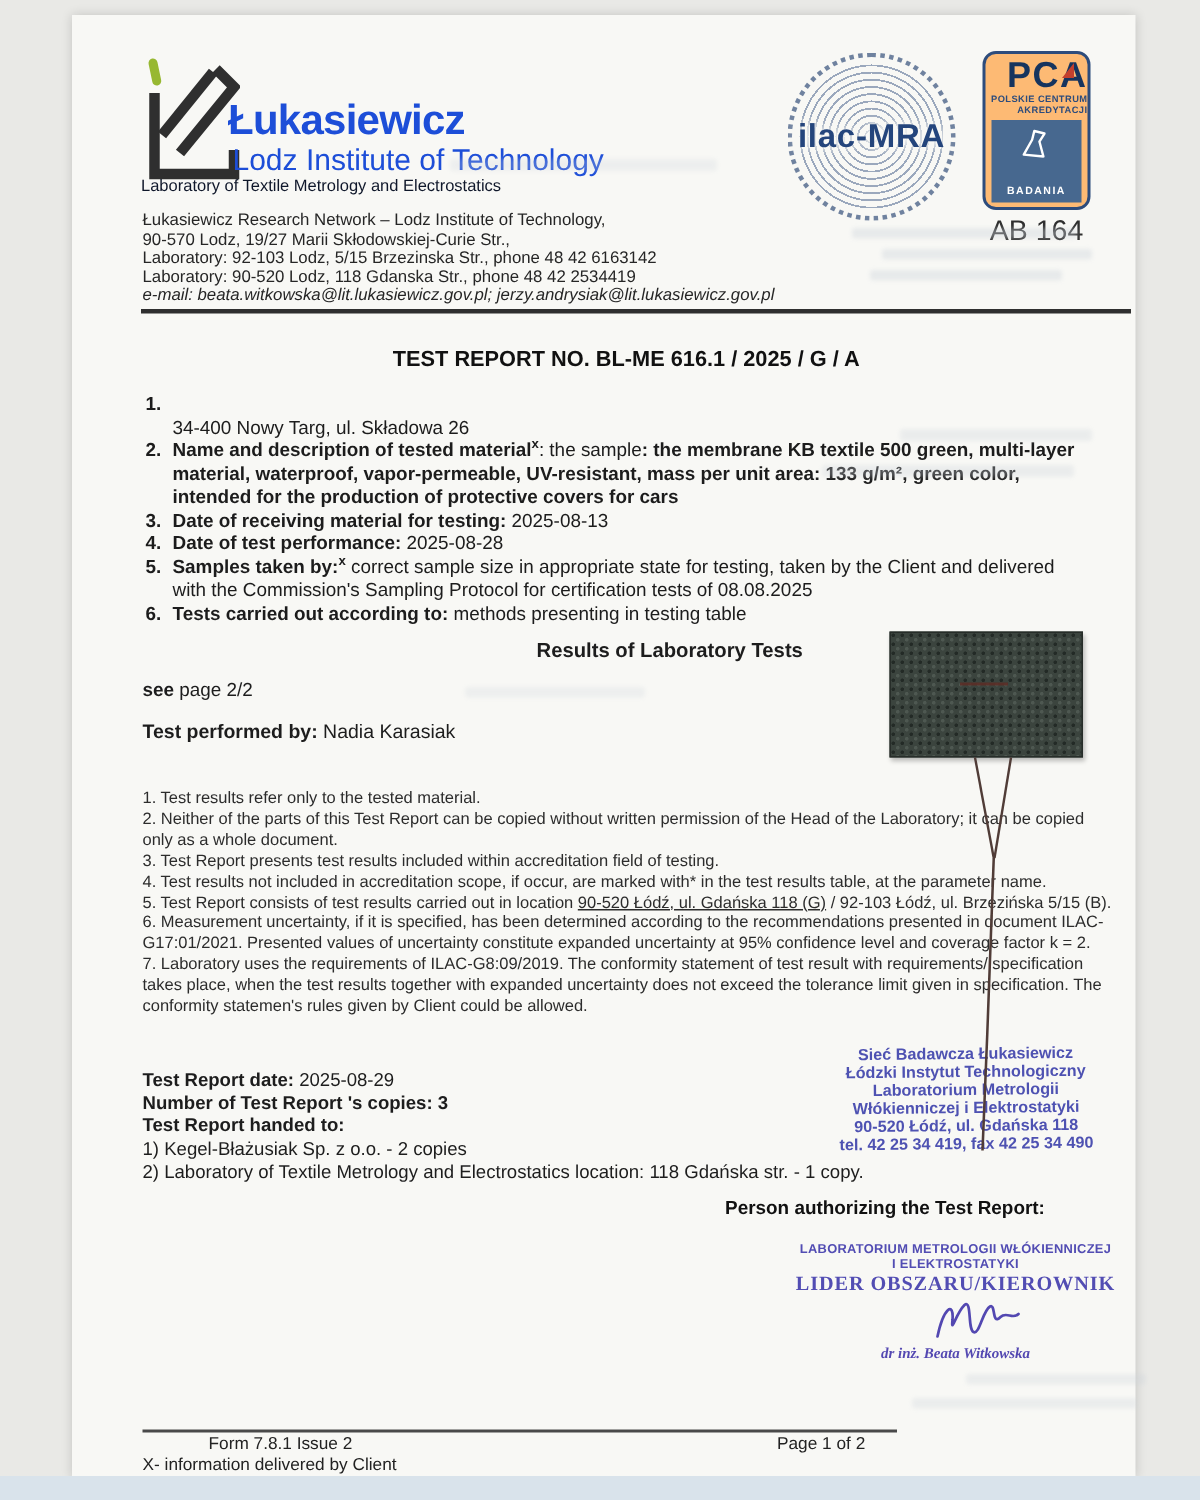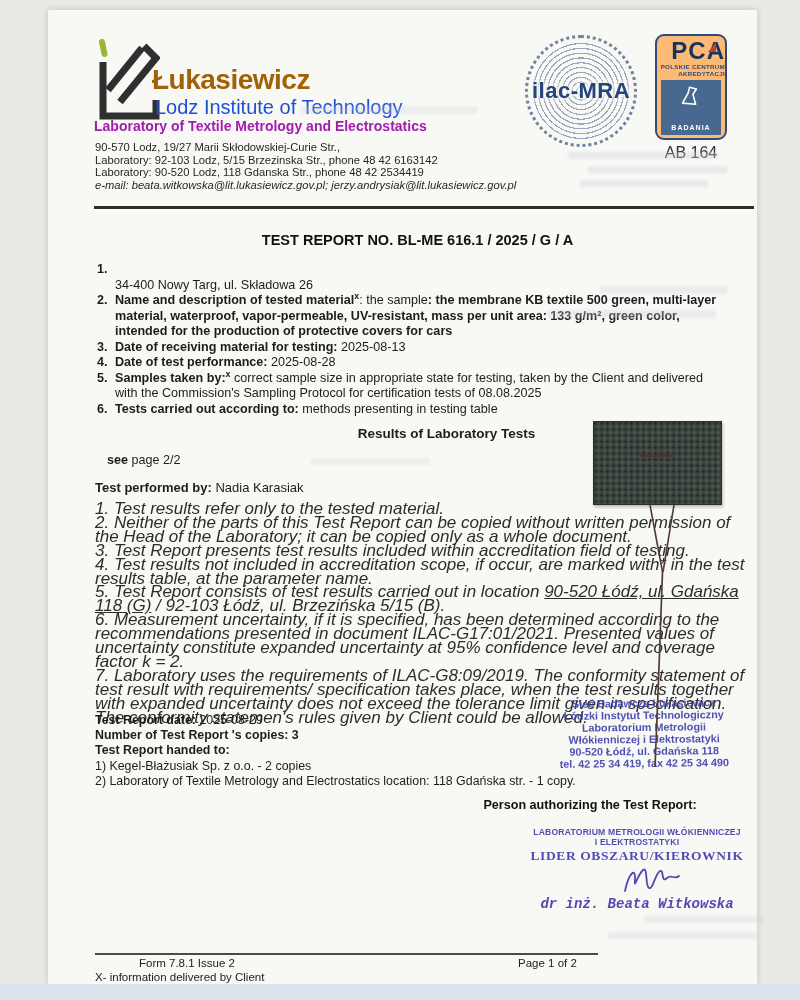--- a/index.html
+++ b/index.html
@@ -7,23 +7,23 @@
          font-family:"Liberation Sans",sans-serif;color:#1d1d1d;}
   .bottom-strip{position:absolute;left:0;top:984px;width:800px;height:16px;background:#d9e3eb;}
   .page{position:absolute;left:48px;top:10px;width:709px;height:975px;background:#f8f8f5;
         box-shadow:0 0 7px rgba(0,0,0,.16);}
   .abs{position:absolute;}
   .b{font-weight:bold;}
   .u{text-decoration:underline;}
   sup{font-size:.7em;line-height:0;vertical-align:super;font-weight:bold;}
 
   
-  .brand{left:104px;top:54px;font-size:28px;font-weight:bold;color:#a16207;letter-spacing:-.5px;}
+  .brand{left:104px;top:54px;font-size:28px;font-weight:bold;color:#1d4ed8;letter-spacing:-.5px;}
   .brand-sub{left:107px;top:86px;font-size:20px;color:#1d4ed8;}
-  .lab-title{left:46px;top:108px;font-size:14px;font-weight:bold;color:#a21caf;}
+  .lab-title{left:46px;top:108px;font-size:11px;font-weight:normal;color:#0f172a;}
   .addr{left:47px;top:131px;font-size:11.2px;line-height:12.6px;color:#262626;}
   .addr .email{font-style:italic;}
   .rule{left:46px;top:196px;width:660px;height:2.5px;background:#2f2f2f;}
 
   
   .ilac{left:477px;top:25px;width:112px;height:112px;border-radius:50%;
         border:3px dotted rgba(38,66,112,.65);box-sizing:border-box;}
   .ilac-rings{position:absolute;inset:3px;border-radius:50%;
         background:repeating-radial-gradient(circle at 50% 50%, transparent 0 3.6px, rgba(40,70,120,.45) 3.6px 4.8px);}
   .ilac-label{position:absolute;left:0;right:0;top:40px;text-align:center;font-size:22px;
@@ -32,47 +32,47 @@
   .pca-badge{left:607px;top:24px;width:72px;height:106px;border:2px solid #2d4c7c;border-radius:9px;
         background:#fdba74;box-sizing:border-box;text-align:right;padding-top:2px;}
   .pca-acronym{font-size:24px;font-weight:bold;color:#16345e;line-height:25px;letter-spacing:1px;}
   .pca-red-tri{position:absolute;right:9px;top:6px;width:0;height:0;
         border-left:8px solid transparent;border-bottom:10px solid #c2402e;}
   .pca-sub{font-size:6.2px;font-weight:bold;color:#2d4c7c;line-height:7.2px;letter-spacing:.3px;}
   .pca-box{margin:3px auto 0;width:60px;height:55px;background:#47688f;display:flex;
         flex-direction:column;align-items:center;justify-content:space-between;
         padding:5px 0 4px;box-sizing:border-box;}
   .pca-box-label{color:#fff;font-size:7px;font-weight:bold;letter-spacing:1px;}
-  .ab164{left:607px;top:134px;width:72px;text-align:center;font-size:16px;color:#2e2e2e;}
+  .ab164{left:607px;top:134px;width:72px;text-align:center;font-size:19px;color:#2e2e2e;}
 
   
   .doc-title{left:0;top:222px;width:100%;text-align:center;padding-left:30px;box-sizing:border-box;
         font-size:14.5px;font-weight:bold;color:#111;}
   .items{left:49px;top:252px;width:622px;font-size:12.6px;line-height:15.5px;color:#1c1c1c;}
   .item{display:flex;}
   .item .num{width:18px;font-weight:bold;flex:none;}
   .item .item-text{flex:1;}
   .results-heading{left:0;top:416px;width:100%;text-align:center;padding-left:88px;box-sizing:border-box;
         font-size:13.5px;font-weight:bold;}
-  .see-line{left:47px;top:443px;font-size:12.6px;margin-left:12px;}
+  .see-line{left:47px;top:443px;font-size:12.6px;}
   .performed{left:47px;top:470px;font-size:13px;}
-  .notes{left:47px;top:492px;width:650px;font-size:17px;line-height:13.9px;
-        font-style:italic;color:#2c2c2c;}
+  .notes{left:47px;top:516px;width:650px;font-size:11px;line-height:13.9px;
+        color:#2c2c2c;}
   .report-block{left:47px;top:703px;font-size:12.4px;line-height:15.2px;}
 
   
   .stamp1{left:460px;top:688px;width:272px;text-align:center;color:#4044ad;
         font-size:10.8px;line-height:11.9px;font-weight:bold;transform:rotate(-.6deg);opacity:.92;}
   .person-auth{left:392px;top:788px;width:300px;text-align:center;font-size:12.6px;font-weight:bold;color:#111;}
   .stamp2{left:449px;top:818px;width:280px;text-align:center;color:#4a44b0;opacity:.95;}
   .stamp2 .s2a{font-size:8.6px;font-weight:bold;line-height:9.6px;letter-spacing:.2px;}
   .stamp2 .s2c{font-size:13.5px;font-family:"Liberation Serif",serif;font-weight:600;
         letter-spacing:.6px;margin-top:1px;}
   .stamp2 .sig{margin:0 0 -4px 30px;}
-  .stamp2 .s2name{font-size:14px;font-family:Liberation Mono, monospace;font-style:italic;
+  .stamp2 .s2name{font-size:10px;font-family:Liberation Serif, serif;font-style:italic;
         font-weight:bold;color:#4b3fae;}
 
   
   .swatch{left:545px;top:411px;width:129px;height:84px;background-color:#3b443e;border:1px solid #272d29;
         box-sizing:border-box;box-shadow:1px 2px 3px rgba(0,0,0,.25);
         background-image:radial-gradient(circle at 1.5px 1.5px,#232a26 1px,transparent 1.4px),
                          radial-gradient(circle at 4.5px 4.5px,#4e5851 1px,transparent 1.4px);
         background-size:6px 6px;}
   .swatch-fleck{position:absolute;left:46px;top:33px;width:32px;height:2px;background:#5d2b25;opacity:.85;}
   .threads{left:595px;top:493px;}
@@ -97,20 +97,21 @@
       <path d="M9,24 V78 H42" fill="none" stroke="#2f2f2f" stroke-width="7"></path>
       <path d="M50,8 L62,20 L26,64" fill="none" stroke="#2f2f2f" stroke-width="7" stroke-linejoin="miter"></path>
       <path d="M48,10 L14,52" fill="none" stroke="#2f2f2f" stroke-width="7"></path>
       <path d="M42,78 H62 V62" fill="none" stroke="#2f2f2f" stroke-width="7"></path>
     </svg>
     <div class="abs brand">Łukasiewicz</div>
     <div class="abs brand-sub">Lodz Institute of Technology</div>
 
     <div class="abs lab-title">Laboratory of Textile Metrology and Electrostatics</div>
     <div class="abs addr">
+      <div>Łukasiewicz Research Network – Lodz Institute of Technology,</div>
       <div>90-570 Lodz, 19/27 Marii Skłodowskiej-Curie Str.,</div>
       <div>Laboratory: 92-103 Lodz, 5/15 Brzezinska Str., phone 48 42 6163142</div>
       <div>Laboratory: 90-520  Lodz, 118 Gdanska Str., phone 48 42 2534419</div>
       <div class="email">e-mail:  beata.witkowska@lit.lukasiewicz.gov.pl;  jerzy.andrysiak@lit.lukasiewicz.gov.pl</div>
     </div>
 
     <div class="abs ilac">
       <div class="ilac-rings"></div>
       <div class="ilac-label">ilac-MRA</div>
     </div>

